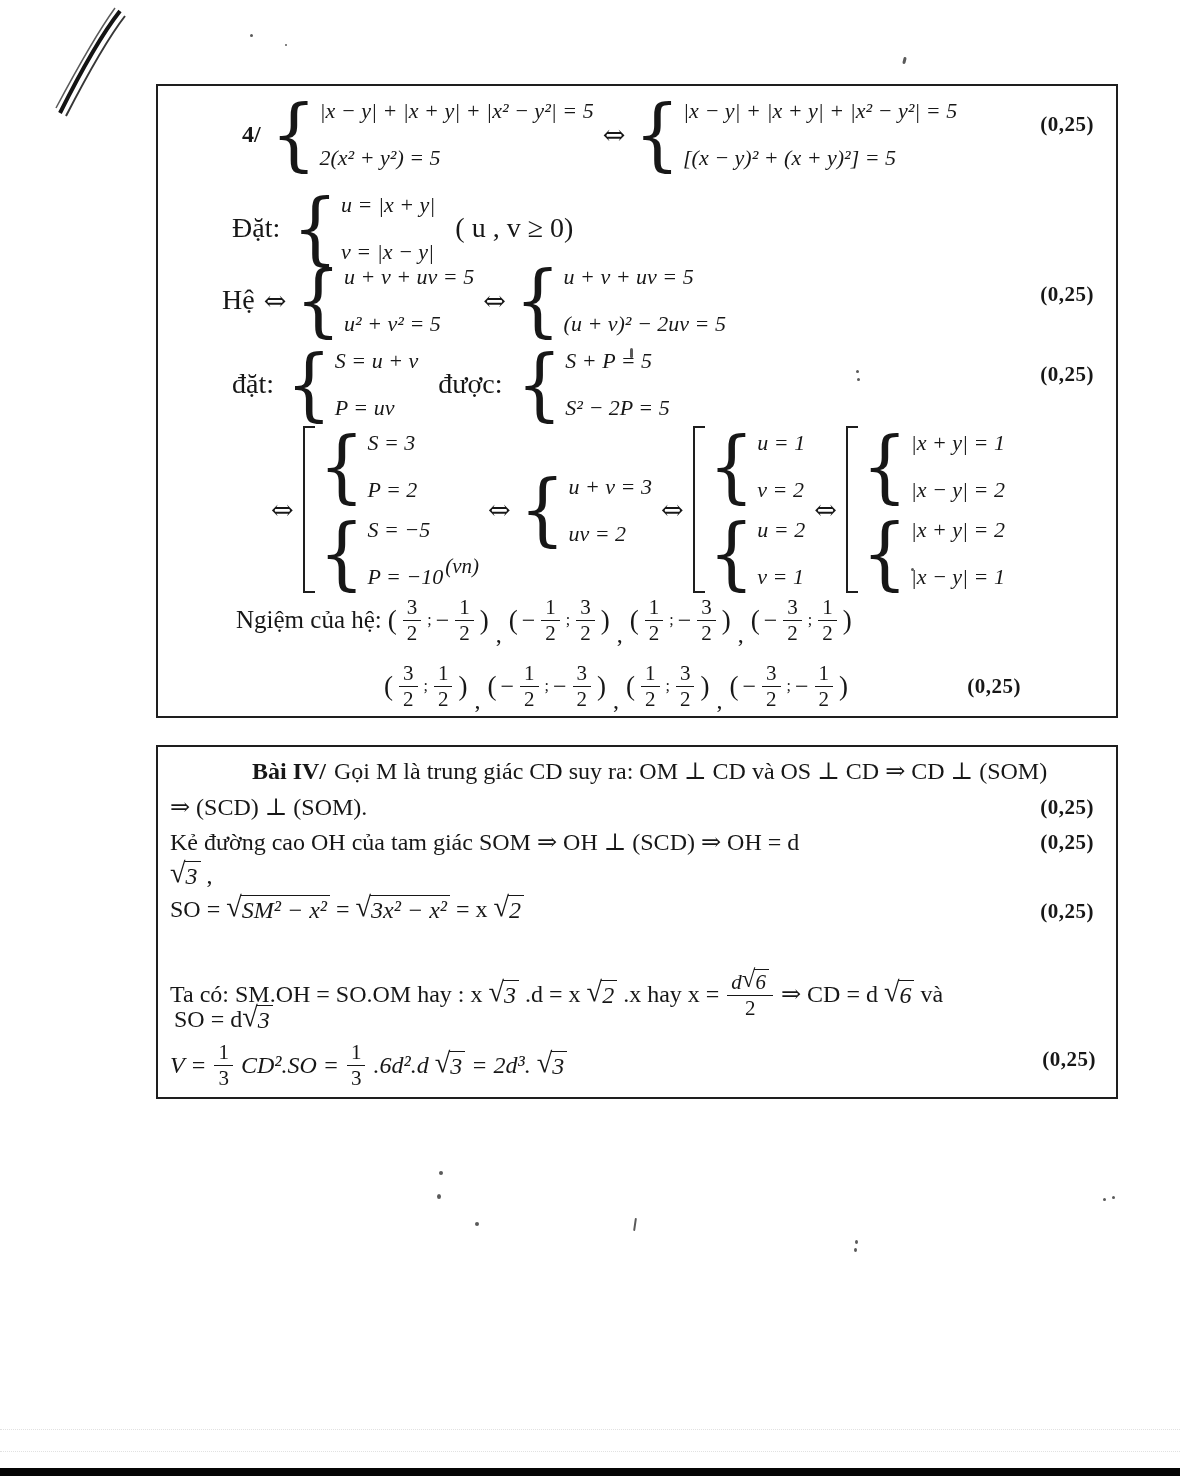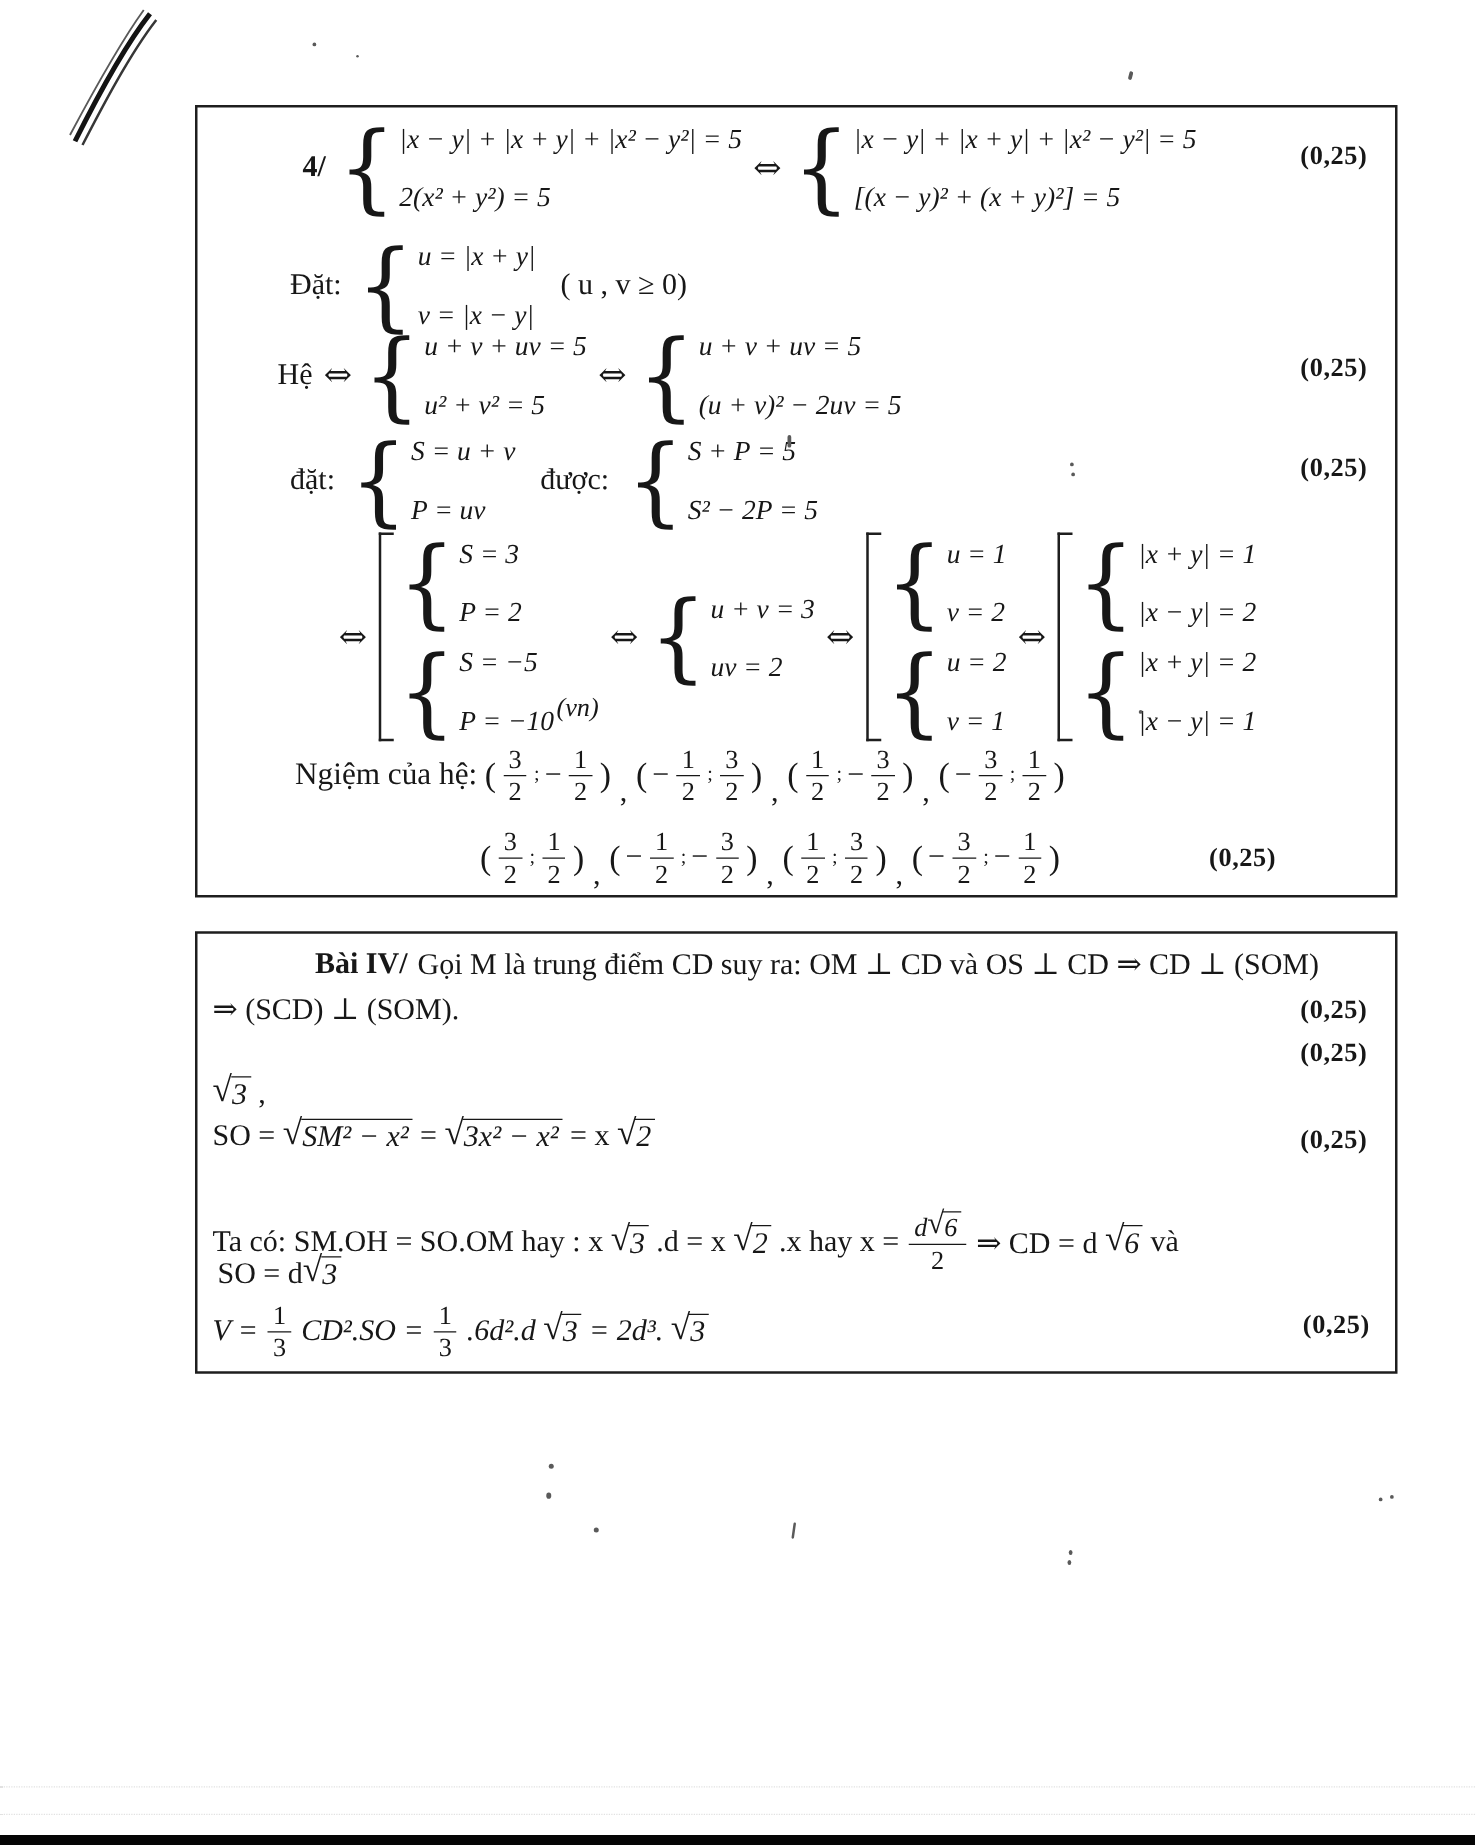--- a/index.html
+++ b/index.html
@@ -7,21 +7,21 @@
     width:1180px;height:1476px;position:relative;overflow:hidden;
     background:#ffffff;color:#171717;
     font-family:"Liberation Serif","DejaVu Serif",serif;
   }
   .page{position:absolute;inset:0;}
   .box{position:absolute;border:2.5px solid #1e1e1e;}
   #box1{left:156px;top:84px;width:958px;height:630px;}
   #box2{left:156px;top:745px;width:958px;height:350px;}
   .row{position:absolute;display:flex;align-items:center;white-space:nowrap;}
   .tline{font-size:23px;}
-  .lbl{font-size:24px;}
+  .lbl{font-size:28px;}
   .boldlbl{font-weight:bold;font-size:24px;}
   .mi{font-style:italic;}
   .score{position:absolute;font-weight:bold;font-size:21px;letter-spacing:.5px;}
   .iff{font-size:27px;padding:0 9px;font-family:"DejaVu Serif",serif;}
   
   .sys{display:inline-flex;align-items:center;}
   .sys .brace{font-family:"DejaVu Serif",serif;font-weight:400;font-size:72px;
     line-height:.9;transform:scaleY(1.08);margin-right:3px;}
   .sys .lines{display:inline-flex;flex-direction:column;gap:22px;}
   .sys .eq{font-size:22px;font-style:italic;line-height:25px;white-space:pre;}
@@ -340,28 +340,31 @@
           </span>
         </span>
     </div>
     <div class="score" style="top:588px;right:95px;">(0,25)</div>
   </div>
 
   <div class="box" id="box2">
 
     <div class="row tline" style="top:10px;left:70px;margin-left:24px;">
       <span class="boldlbl" style="margin-right:8px;">Bài IV/</span>
-      <span style="font-size:24px;">Gọi M là trung điểm CD suy ra: OM ⊥ CD và OS ⊥ CD ⇒ CD ⊥ (SOM)</span>
+      <span style="font-size:24px;">Gọi M là trung giác CD suy ra: OM ⊥ CD và OS ⊥ CD ⇒ CD ⊥ (SOM)</span>
     </div>
 
     <div class="row tline" style="top:46px;left:12px;font-size:24px;">
       <span>⇒ (SCD) ⊥ (SOM).</span>
     </div>
     <div class="score" style="top:48px;right:22px;">(0,25)</div>
 
+    <div class="row tline" style="top:81px;left:12px;font-size:24px;">
+      <span>Kẻ đường cao OH của tam giác SOM ⇒ OH ⊥ (SCD) ⇒ OH = d</span>
+    </div>
     <div class="score" style="top:83px;right:22px;">(0,25)</div>
 
     <div class="row tline" style="top:114px;left:12px;font-size:24px;">
       <span class="sqrt">
           <span class="rad">√</span>
           <span class="bar">3</span>
         </span>
       <span style="margin-left:6px;">,</span>
     </div>
 

